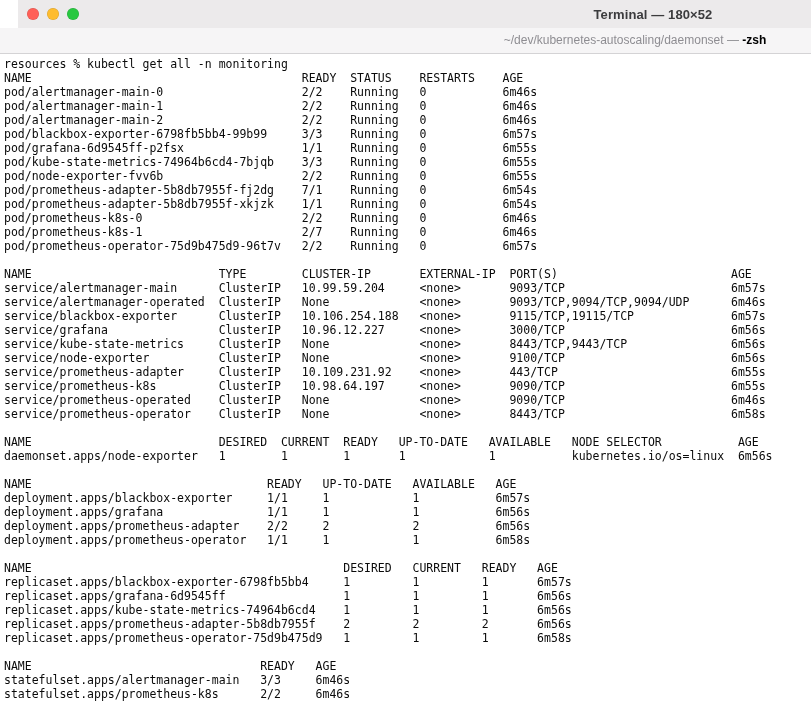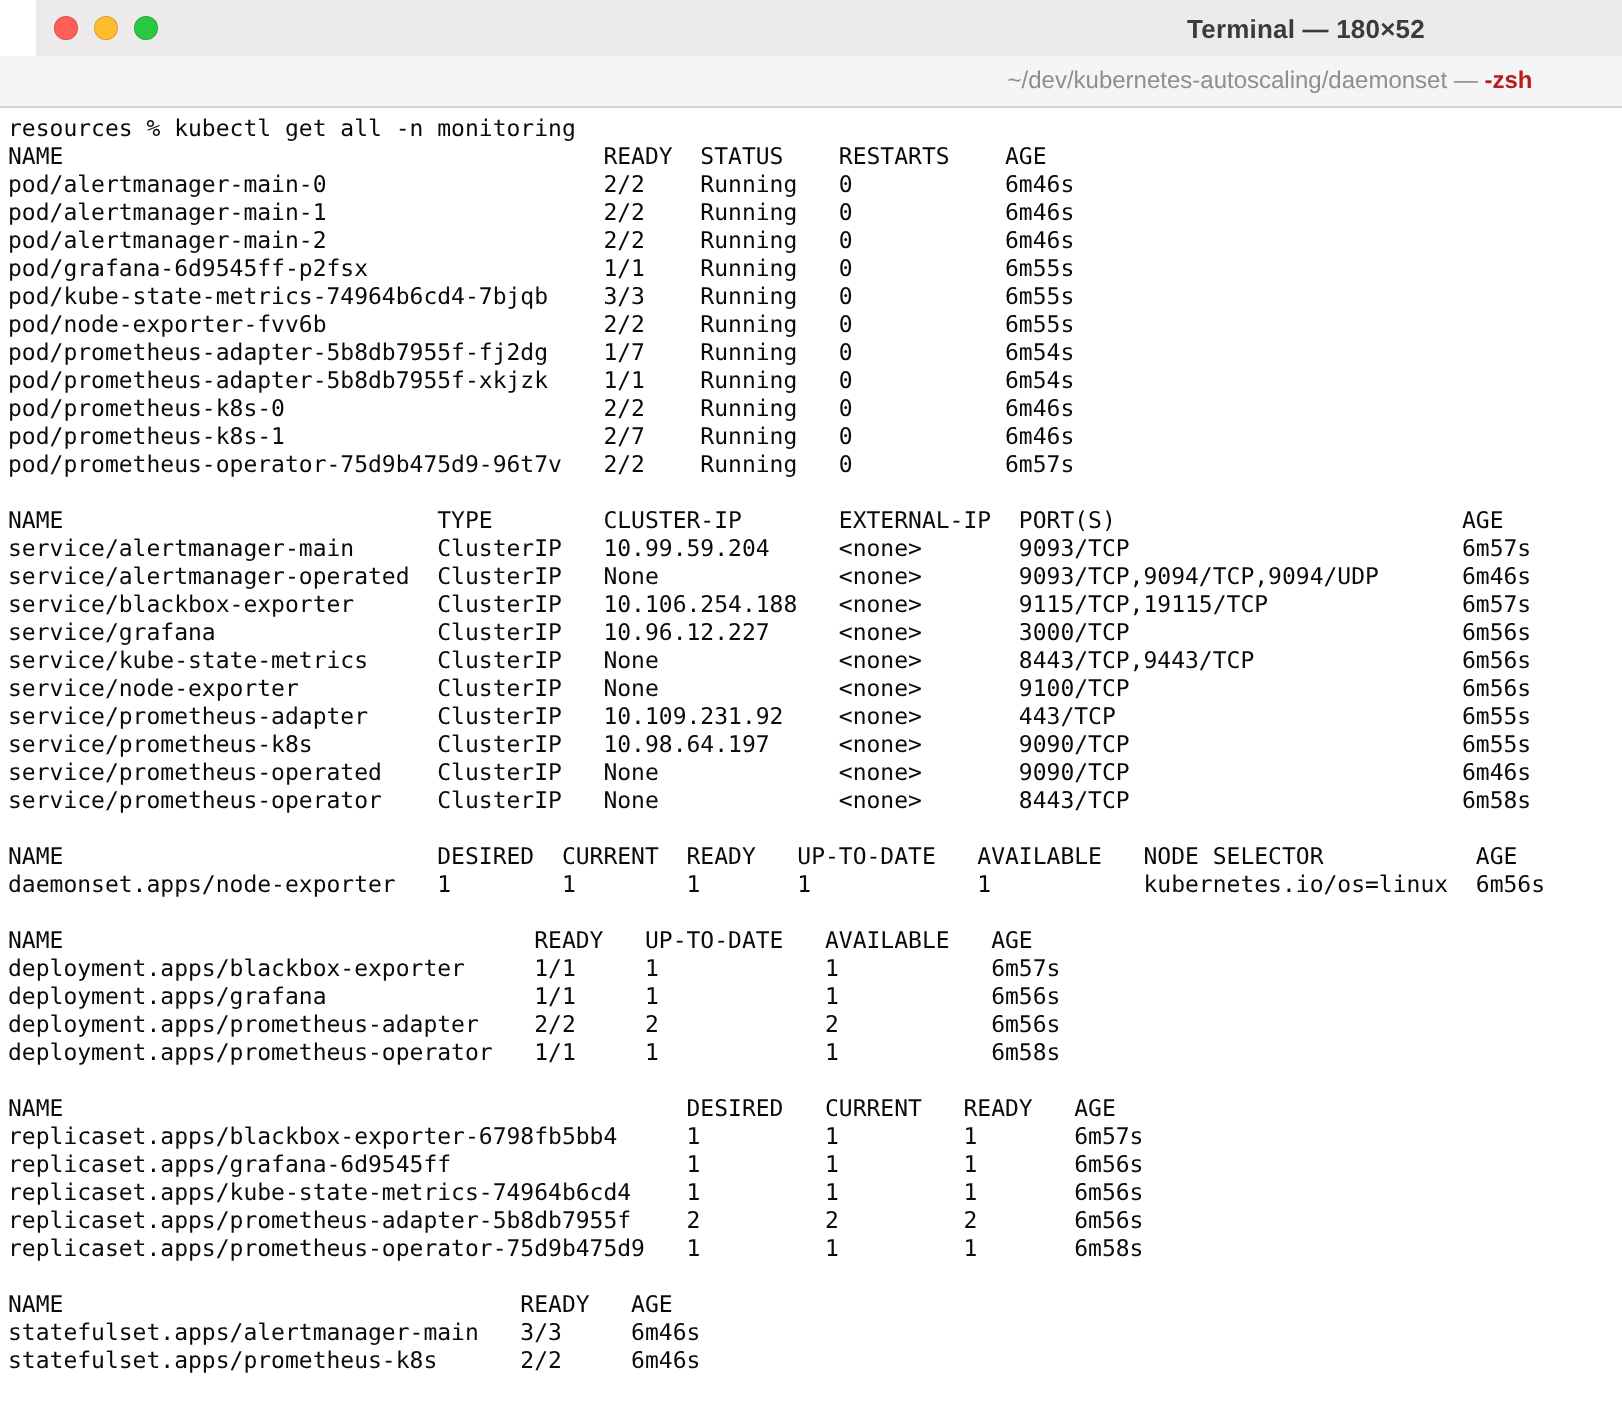--- a/index.html
+++ b/index.html
@@ -28,21 +28,21 @@
   }
   .tabbar {
     position: absolute; top: 28px; left: 0; width: 811px; height: 26px;
     background: #f6f5f6; border-bottom: 1px solid #d4d3d5;
   }
   .tab-title {
     position: absolute; top: 0; left: 0; width: 1270px; height: 25px;
     line-height: 25px; text-align: center;
     font-size: 12px; color: #8e8d92; white-space: pre;
   }
-  .tab-title .shell { color: #b91c1c; font-weight: 700; }
+  .tab-title .shell { color: #000000; font-weight: 700; }
   .terminal {
     position: absolute; top: 55px; left: 0; width: 811px; height: 656px;
     background: #ffffff; padding: 2px 0 0 4px;
     font-family: "DejaVu Sans Mono", monospace;
     font-size: 11.5px; line-height: 14px; color: #0a0a0a;
     cursor: text;
   }
   .line { white-space: pre; height: 14px; }
 </style>
 </head>
@@ -59,24 +59,25 @@
   </div>
   <div class="tabbar">
     <div class="tab-title"><span>~/dev/kubernetes-autoscaling/daemonset — </span><span class="shell">-zsh</span></div>
   </div>
   <div class="terminal">
       <div class="line">resources % kubectl get all -n monitoring</div>
       <div class="line">NAME                                       READY  STATUS    RESTARTS    AGE</div>
       <div class="line">pod/alertmanager-main-0                    2/2    Running   0           6m46s</div>
       <div class="line">pod/alertmanager-main-1                    2/2    Running   0           6m46s</div>
       <div class="line">pod/alertmanager-main-2                    2/2    Running   0           6m46s</div>
+      <div class="line">pod/blackbox-exporter-6798fb5bb4-99b99     3/3    Running   0           6m57s</div>
       <div class="line">pod/grafana-6d9545ff-p2fsx                 1/1    Running   0           6m55s</div>
       <div class="line">pod/kube-state-metrics-74964b6cd4-7bjqb    3/3    Running   0           6m55s</div>
       <div class="line">pod/node-exporter-fvv6b                    2/2    Running   0           6m55s</div>
-      <div class="line">pod/prometheus-adapter-5b8db7955f-fj2dg    1/7    Running   0           6m54s</div>
+      <div class="line">pod/prometheus-adapter-5b8db7955f-fj2dg    7/1    Running   0           6m54s</div>
       <div class="line">pod/prometheus-adapter-5b8db7955f-xkjzk    1/1    Running   0           6m54s</div>
       <div class="line">pod/prometheus-k8s-0                       2/2    Running   0           6m46s</div>
       <div class="line">pod/prometheus-k8s-1                       2/7    Running   0           6m46s</div>
       <div class="line">pod/prometheus-operator-75d9b475d9-96t7v   2/2    Running   0           6m57s</div>
       <div class="line"></div>
       <div class="line">NAME                           TYPE        CLUSTER-IP       EXTERNAL-IP  PORT(S)                         AGE</div>
       <div class="line">service/alertmanager-main      ClusterIP   10.99.59.204     &lt;none&gt;       9093/TCP                        6m57s</div>
       <div class="line">service/alertmanager-operated  ClusterIP   None             &lt;none&gt;       9093/TCP,9094/TCP,9094/UDP      6m46s</div>
       <div class="line">service/blackbox-exporter      ClusterIP   10.106.254.188   &lt;none&gt;       9115/TCP,19115/TCP              6m57s</div>
       <div class="line">service/grafana                ClusterIP   10.96.12.227     &lt;none&gt;       3000/TCP                        6m56s</div>

